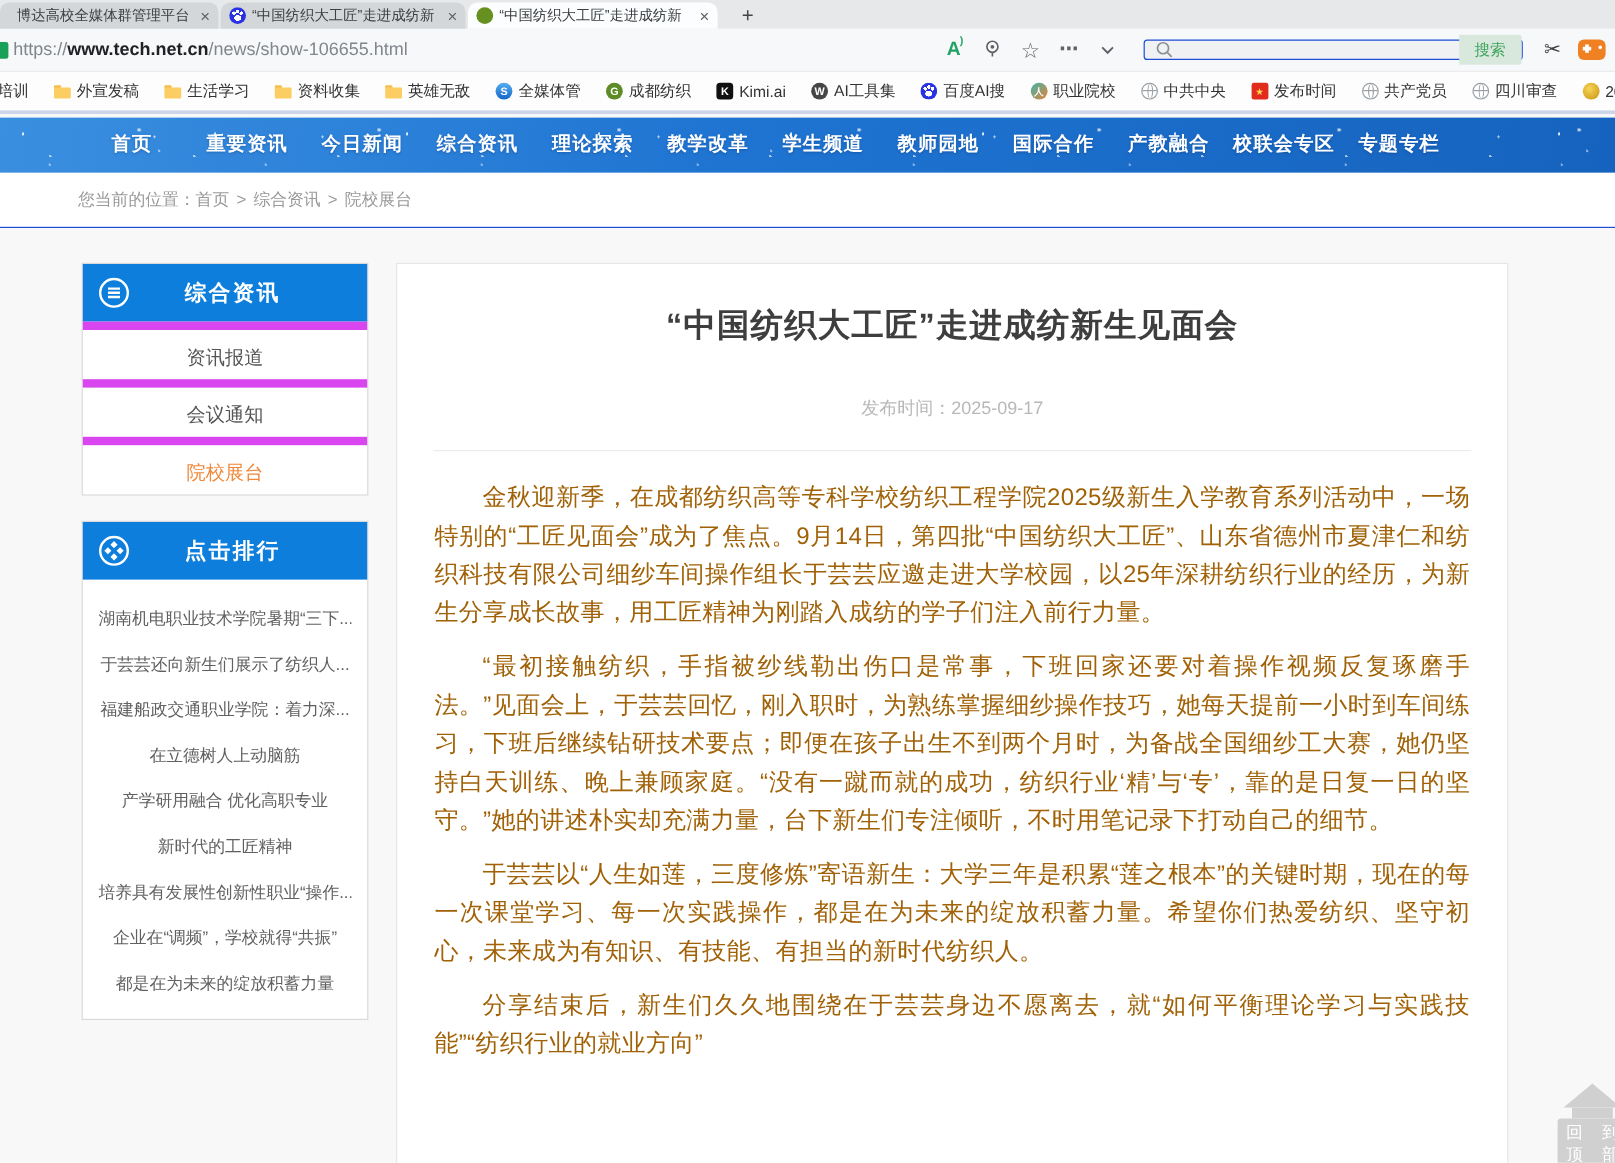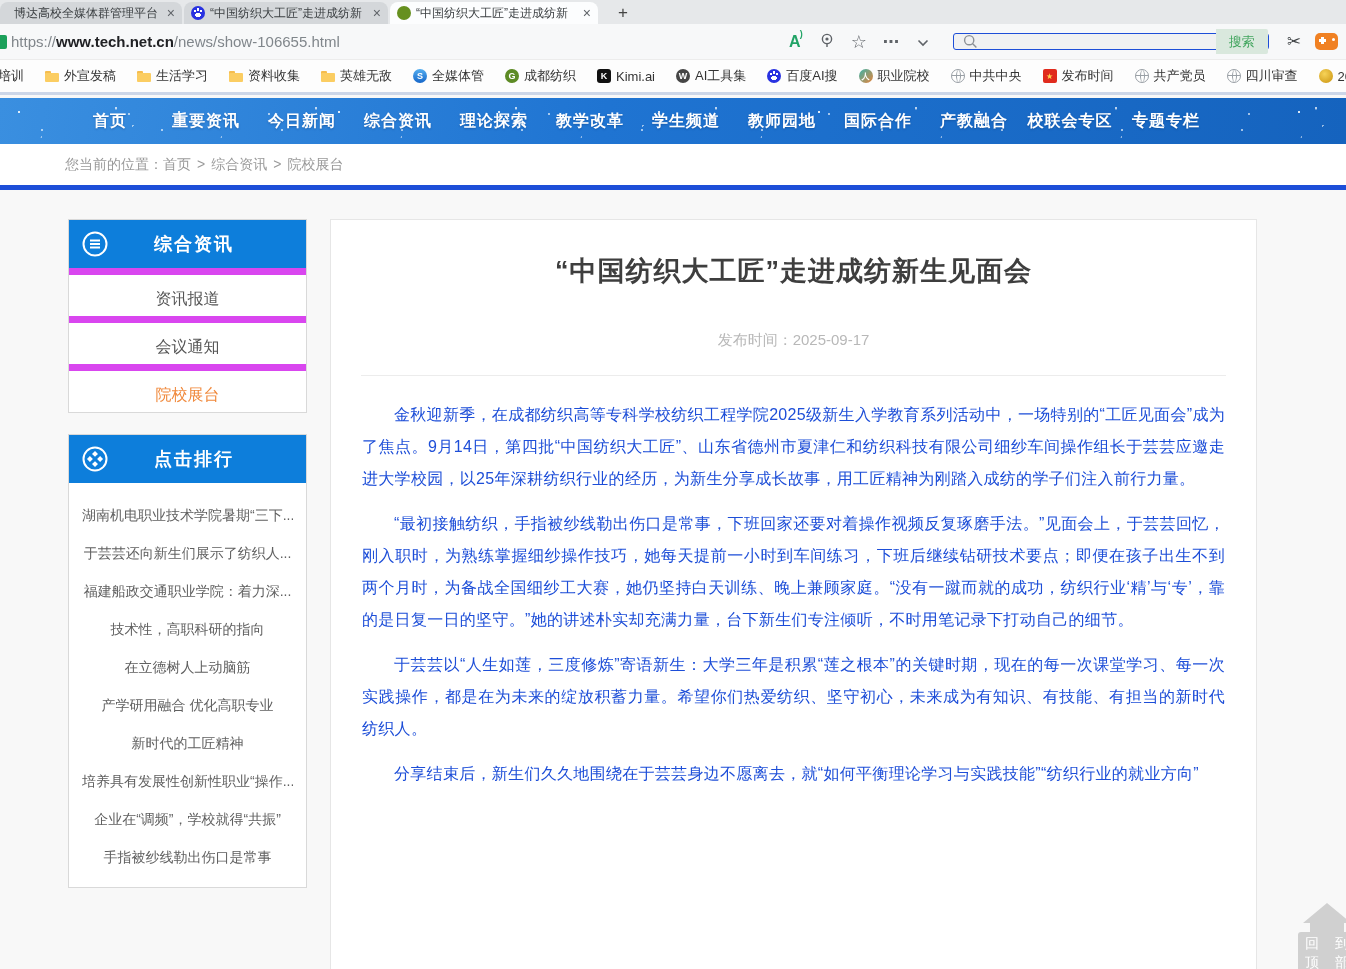--- a/index.html
+++ b/index.html
@@ -77,41 +77,41 @@
       radial-gradient(circle 1px at 35% 70%, rgba(255,255,255,.6) 95%, transparent),
       radial-gradient(circle 1.5px at 58% 22%, rgba(255,255,255,.7) 95%, transparent),
       radial-gradient(circle 1px at 78% 60%, rgba(255,255,255,.55) 95%, transparent),
       radial-gradient(circle 1px at 92% 35%, rgba(255,255,255,.6) 95%, transparent),
       radial-gradient(circle 1px at 23% 85%, rgba(255,255,255,.5) 95%, transparent),
       linear-gradient(100deg,#3a8fe0 0%,#1f74d2 45%,#1563be 100%);
     background-size: 160px 46px,120px 46px,200px 46px,170px 46px,140px 46px,180px 46px,100% 100%;
   }
   .nav-inner { margin-left:62px; display:flex; }
   .nav-item { width:96px; text-align:center; line-height:46px; color:#fff; font-size:16px; font-weight:bold; letter-spacing:1px; text-shadow:0 1px 2px rgba(0,40,100,.35); }
-  .breadcrumb { height:46px; background:#fff; border-bottom:5px solid #1d4ed8; display:flex; align-items:center; padding-left:65px; font-size:14px; color:#999; }
+  .breadcrumb { height:46px; background:#fff; border-bottom:1px solid #1d4ed8; display:flex; align-items:center; padding-left:65px; font-size:14px; color:#999; }
   .breadcrumb .sep { margin:0 6px; }
   .breadcrumb a { color:#999; text-decoration:none; }
   .content { position:relative; height:779px; background:#f8f8f8; }
   
   .sidebar { position:absolute; left:68px; top:29px; width:239px; }
   .panel { background:#fff; border:1px solid #d9d9d9; }
   .panel-head { height:48px; background:#0d7edb; display:flex; align-items:center; }
   .panel-head svg { margin-left:13px; flex:none; }
   .panel-title { flex:1; text-align:center; color:#fff; font-size:18px; font-weight:bold; letter-spacing:2px; padding-right:26px; }
   .cat-item { height:48px; line-height:48px; text-align:center; font-size:16px; color:#555; border-top:7px solid #d946ef; }
   .cat-item.active { color:#f0883a; }
   .panel.rank { margin-top:21px; }
   .rank-list { padding:13px 13px 11px;text-align:center; }
   .rank-item { height:38px; line-height:38px; font-size:14px; color:#606060; white-space:nowrap; overflow:hidden; }
   
   .article { position:absolute; left:330px; top:29px; width:927px; height:1000px; background:#fff; border:1px solid #e6e6e6; }
   .a-title { margin-top:33px; text-align:center; font-size:27px; color:#3e3e3e; font-weight:600; letter-spacing:1px; }
   .a-date { margin-top:42px; text-align:center; font-size:15px; color:#b8b8b8; }
   .a-hr { margin:25px 30px 0; border:none; border-top:1px solid #ececec; }
-  .a-body { padding:23px 31px 0; font-size:16px; color:#1d4ed8; text-align:justify; }
+  .a-body { padding:23px 31px 0; font-size:20px; color:#a16207; text-align:justify; }
   .a-body p { text-indent:2em; line-height:32px; margin:0 0 13px; letter-spacing:.3px; }
   
   .backtotop { position:absolute; right:-16px; top:903px; width:70px; }
   .btt-arrow { width:0; height:0; margin:0 auto; border-left:24px solid transparent; border-right:24px solid transparent; border-bottom:20px solid #d0d0d0; }
   .btt-stem { width:34px; height:9px; background:#d0d0d0; margin:0 auto; }
   .btt-box { width:58px; margin:0 auto; background:#d0d0d0; border-radius:3px; padding:2px 7px 4px; }
   .btt-row { display:flex; justify-content:space-between; color:#fff; font-size:14px; line-height:19px; }
 </style>
 </head>
 <body>
@@ -291,27 +291,26 @@
           <rect x="10.9" y="16" width="4.2" height="4.2" fill="#fff" transform="rotate(45 13 18.1)"></rect>
           <rect x="5.8" y="10.9" width="4.2" height="4.2" fill="#fff" transform="rotate(45 7.9 13)"></rect>
           <rect x="16" y="10.9" width="4.2" height="4.2" fill="#fff" transform="rotate(45 18.1 13)"></rect>
         </svg>
         <span class="panel-title">点击排行</span>
       </div>
       <div class="rank-list" id="rank-items">
           <div class="rank-item">湖南机电职业技术学院暑期“三下...</div>
           <div class="rank-item">于芸芸还向新生们展示了纺织人...</div>
           <div class="rank-item">福建船政交通职业学院：着力深...</div>
-          <div class="rank-item">技术性，高职科研的指向</div>
           <div class="rank-item">在立德树人上动脑筋</div>
           <div class="rank-item">产学研用融合 优化高职专业</div>
           <div class="rank-item">新时代的工匠精神</div>
           <div class="rank-item">培养具有发展性创新性职业“操作...</div>
           <div class="rank-item">企业在“调频”，学校就得“共振”</div>
-          <div class="rank-item">手指被纱线勒出伤口是常事</div>
+          <div class="rank-item">都是在为未来的绽放积蓄力量</div>
         </div>
     </div>
   </aside>
 
   <main class="article">
     <h1 class="a-title">“中国纺织大工匠”走进成纺新生见面会</h1>
     <div class="a-date">发布时间：2025-09-17</div>
     <hr class="a-hr">
     <div class="a-body" id="paras">
         <p>金秋迎新季，在成都纺织高等专科学校纺织工程学院2025级新生入学教育系列活动中，一场特别的“工匠见面会”成为了焦点。9月14日，第四批“中国纺织大工匠”、山东省德州市夏津仁和纺织科技有限公司细纱车间操作组长于芸芸应邀走进大学校园，以25年深耕纺织行业的经历，为新生分享成长故事，用工匠精神为刚踏入成纺的学子们注入前行力量。</p>

